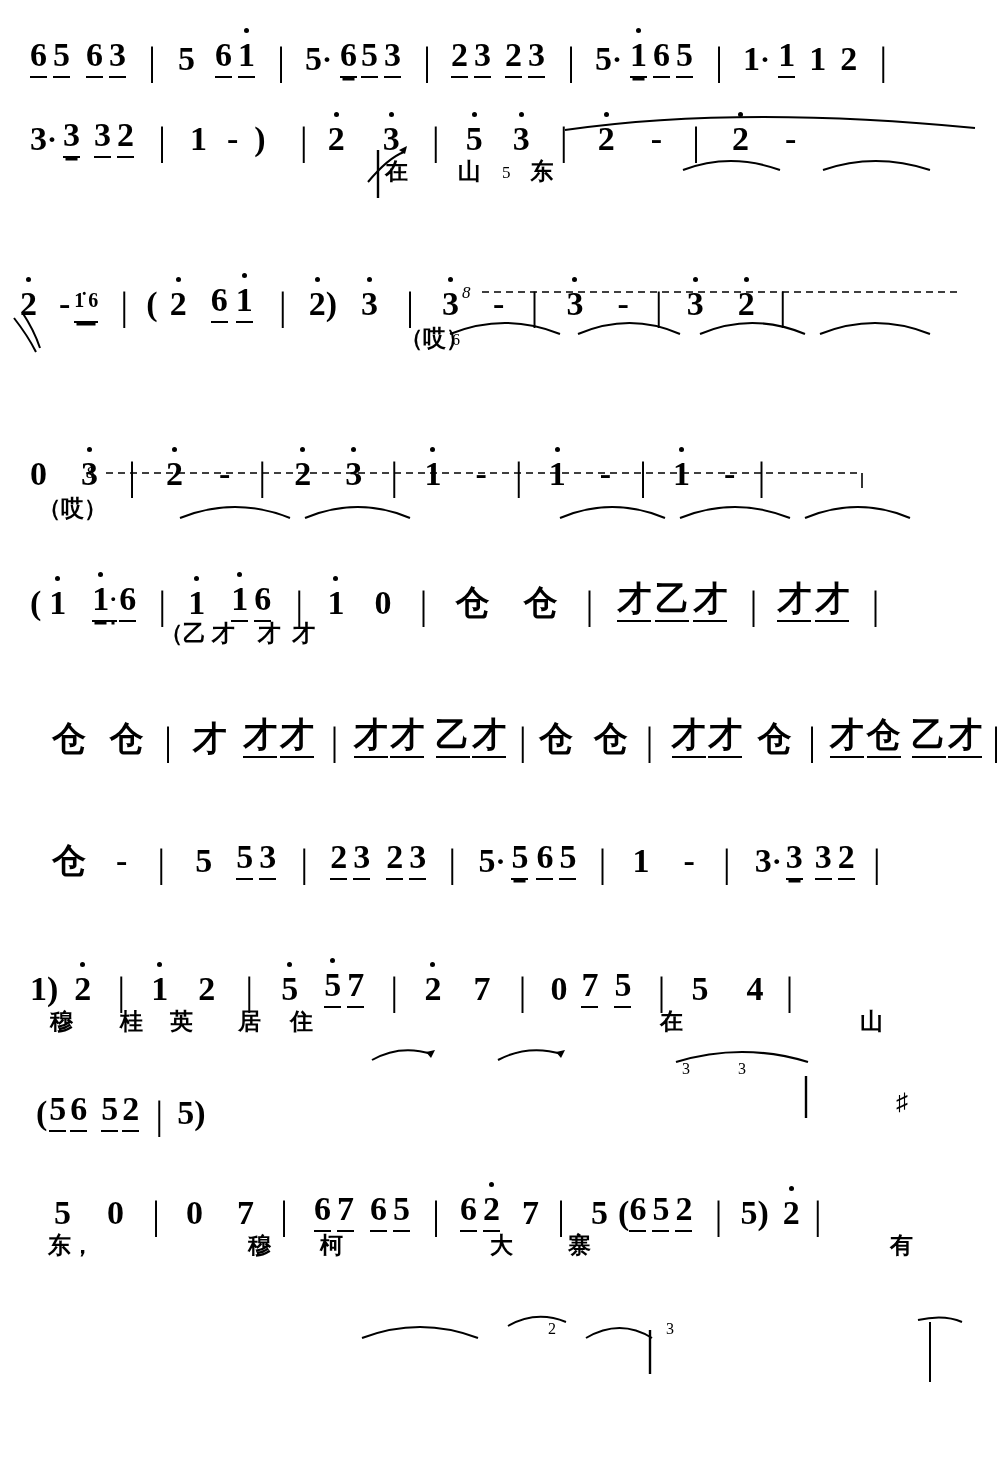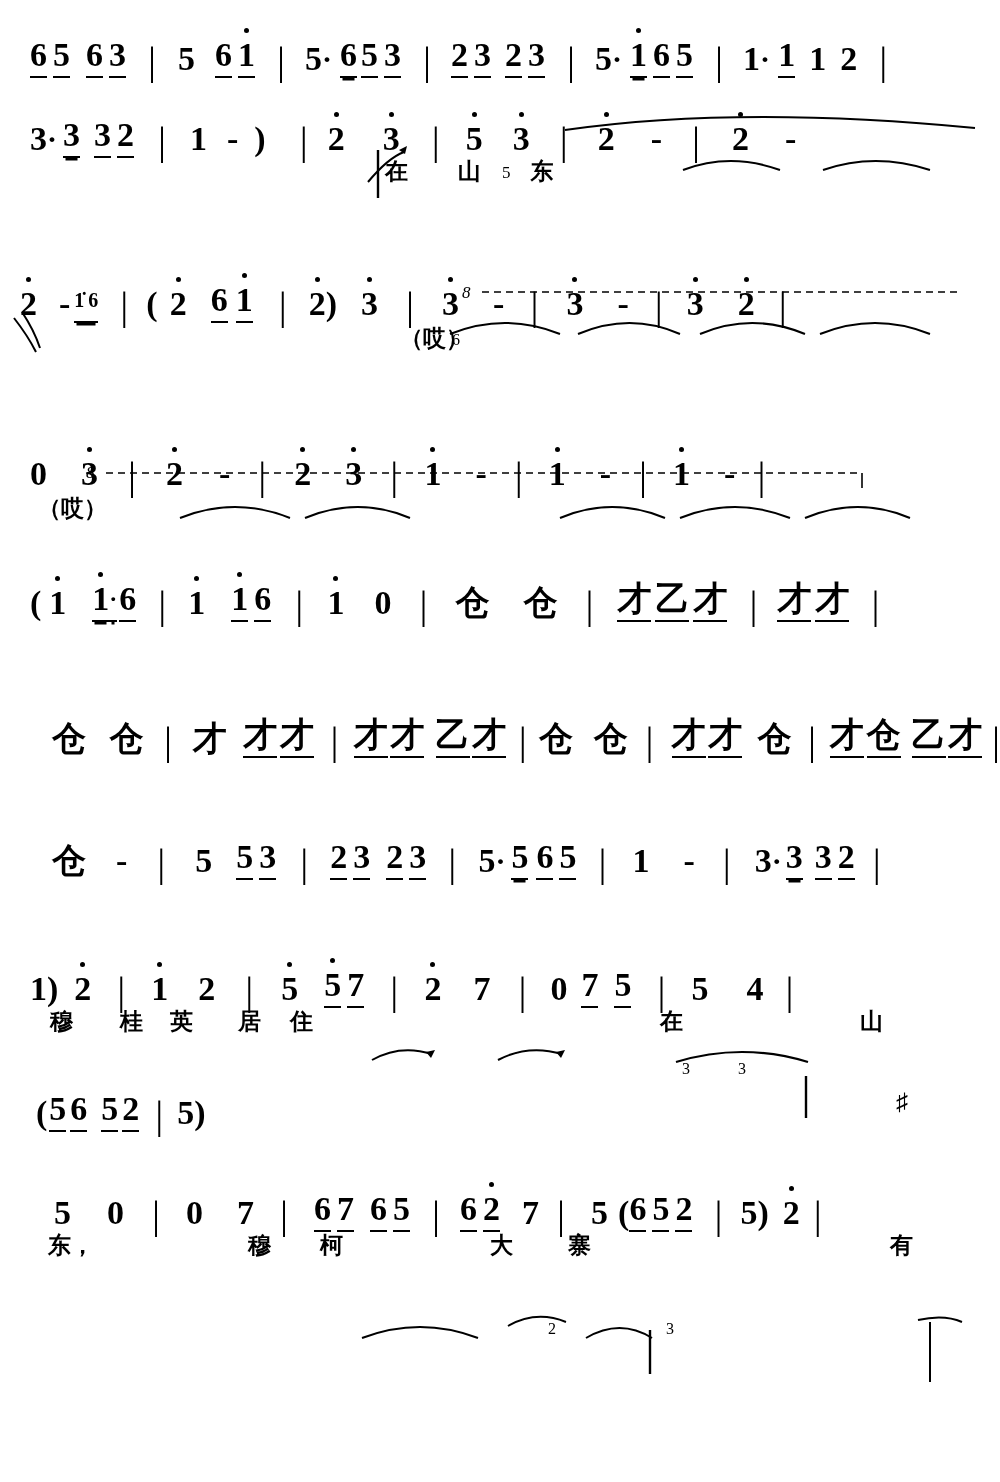--- a/index.html
+++ b/index.html
@@ -342,20 +342,23 @@
       <span class="n u1">才</span>
       <span class="sp" style="width:22px"></span>
       <span class="bar">|</span>
       <span class="sp" style="width:20px"></span>
       <span class="n u1">才</span>
       <span class="sp" style="width:4px"></span>
       <span class="n u1">才</span>
       <span class="sp" style="width:22px"></span>
       <span class="bar">|</span>
     </div>
+    <div class="lyricrow">
+      <span class="lyric" style="left:160px; top:-4px;">（乙 才    才  才</span>
+    </div>
   </div>
 
   <div class="system" style="height:122px;">
     <div class="row" style="height:90px;">
       <span class="n" style="margin-left:22px;">仓</span>
       <span class="sp" style="width:34px"></span>
       <span class="n">仓</span>
       <span class="sp" style="width:30px"></span>
       <span class="bar">|</span>
       <span class="sp" style="width:30px"></span>

